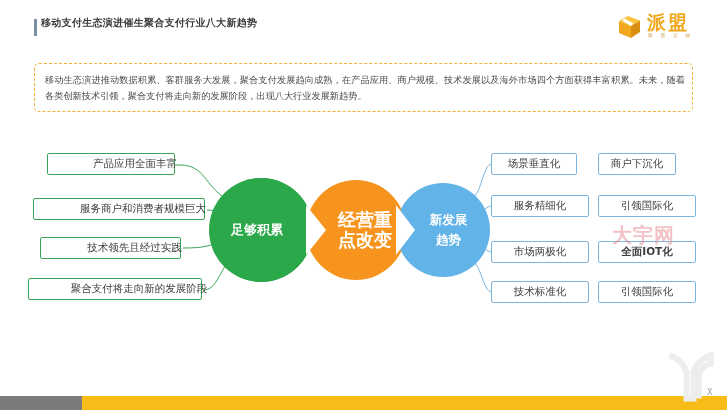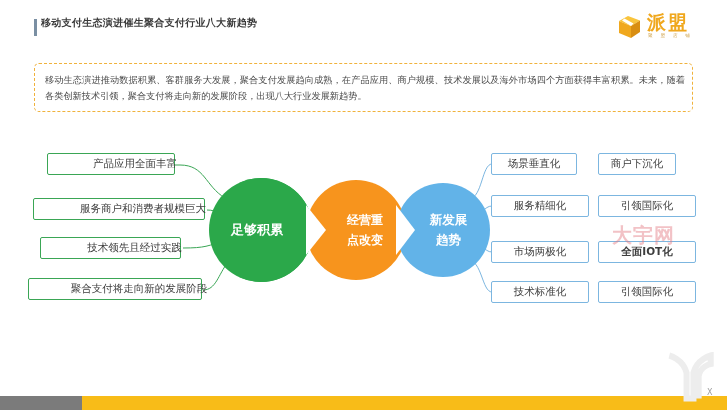--- a/index.html
+++ b/index.html
@@ -258,21 +258,21 @@
         <span>足够积累</span>
       </div>
     </div>
 
     <div class="circle-wrap" style="left:306px; top:55px; width:110px; height:110px;">
       <svg viewBox="0 0 110 110" width="110" height="110">
         <circle cx="50" cy="55" r="50" fill="#f7941d"></circle>
         <path d="M84,33 L110,55 L84,77 Z" fill="#f7941d"></path>
         <path d="M0,30 L20,55 L0,80 Z" fill="#ffffff"></path>
       </svg>
-      <div class="circle-label" style="font-size:12px; padding-left:8px;">
+      <div class="circle-label" style="font-size:18px; padding-left:8px;">
         <span>经营重</span>
         <span>点改变</span>
       </div>
     </div>
 
     <div class="circle-wrap" style="left:396px; top:55px; width:95px; height:110px;">
       <svg viewBox="0 0 95 110" width="95" height="110">
         <circle cx="47" cy="55" r="47" fill="#62b3e8"></circle>
         <path d="M0,30 L19,55 L0,80 Z" fill="#ffffff"></path>
       </svg>

